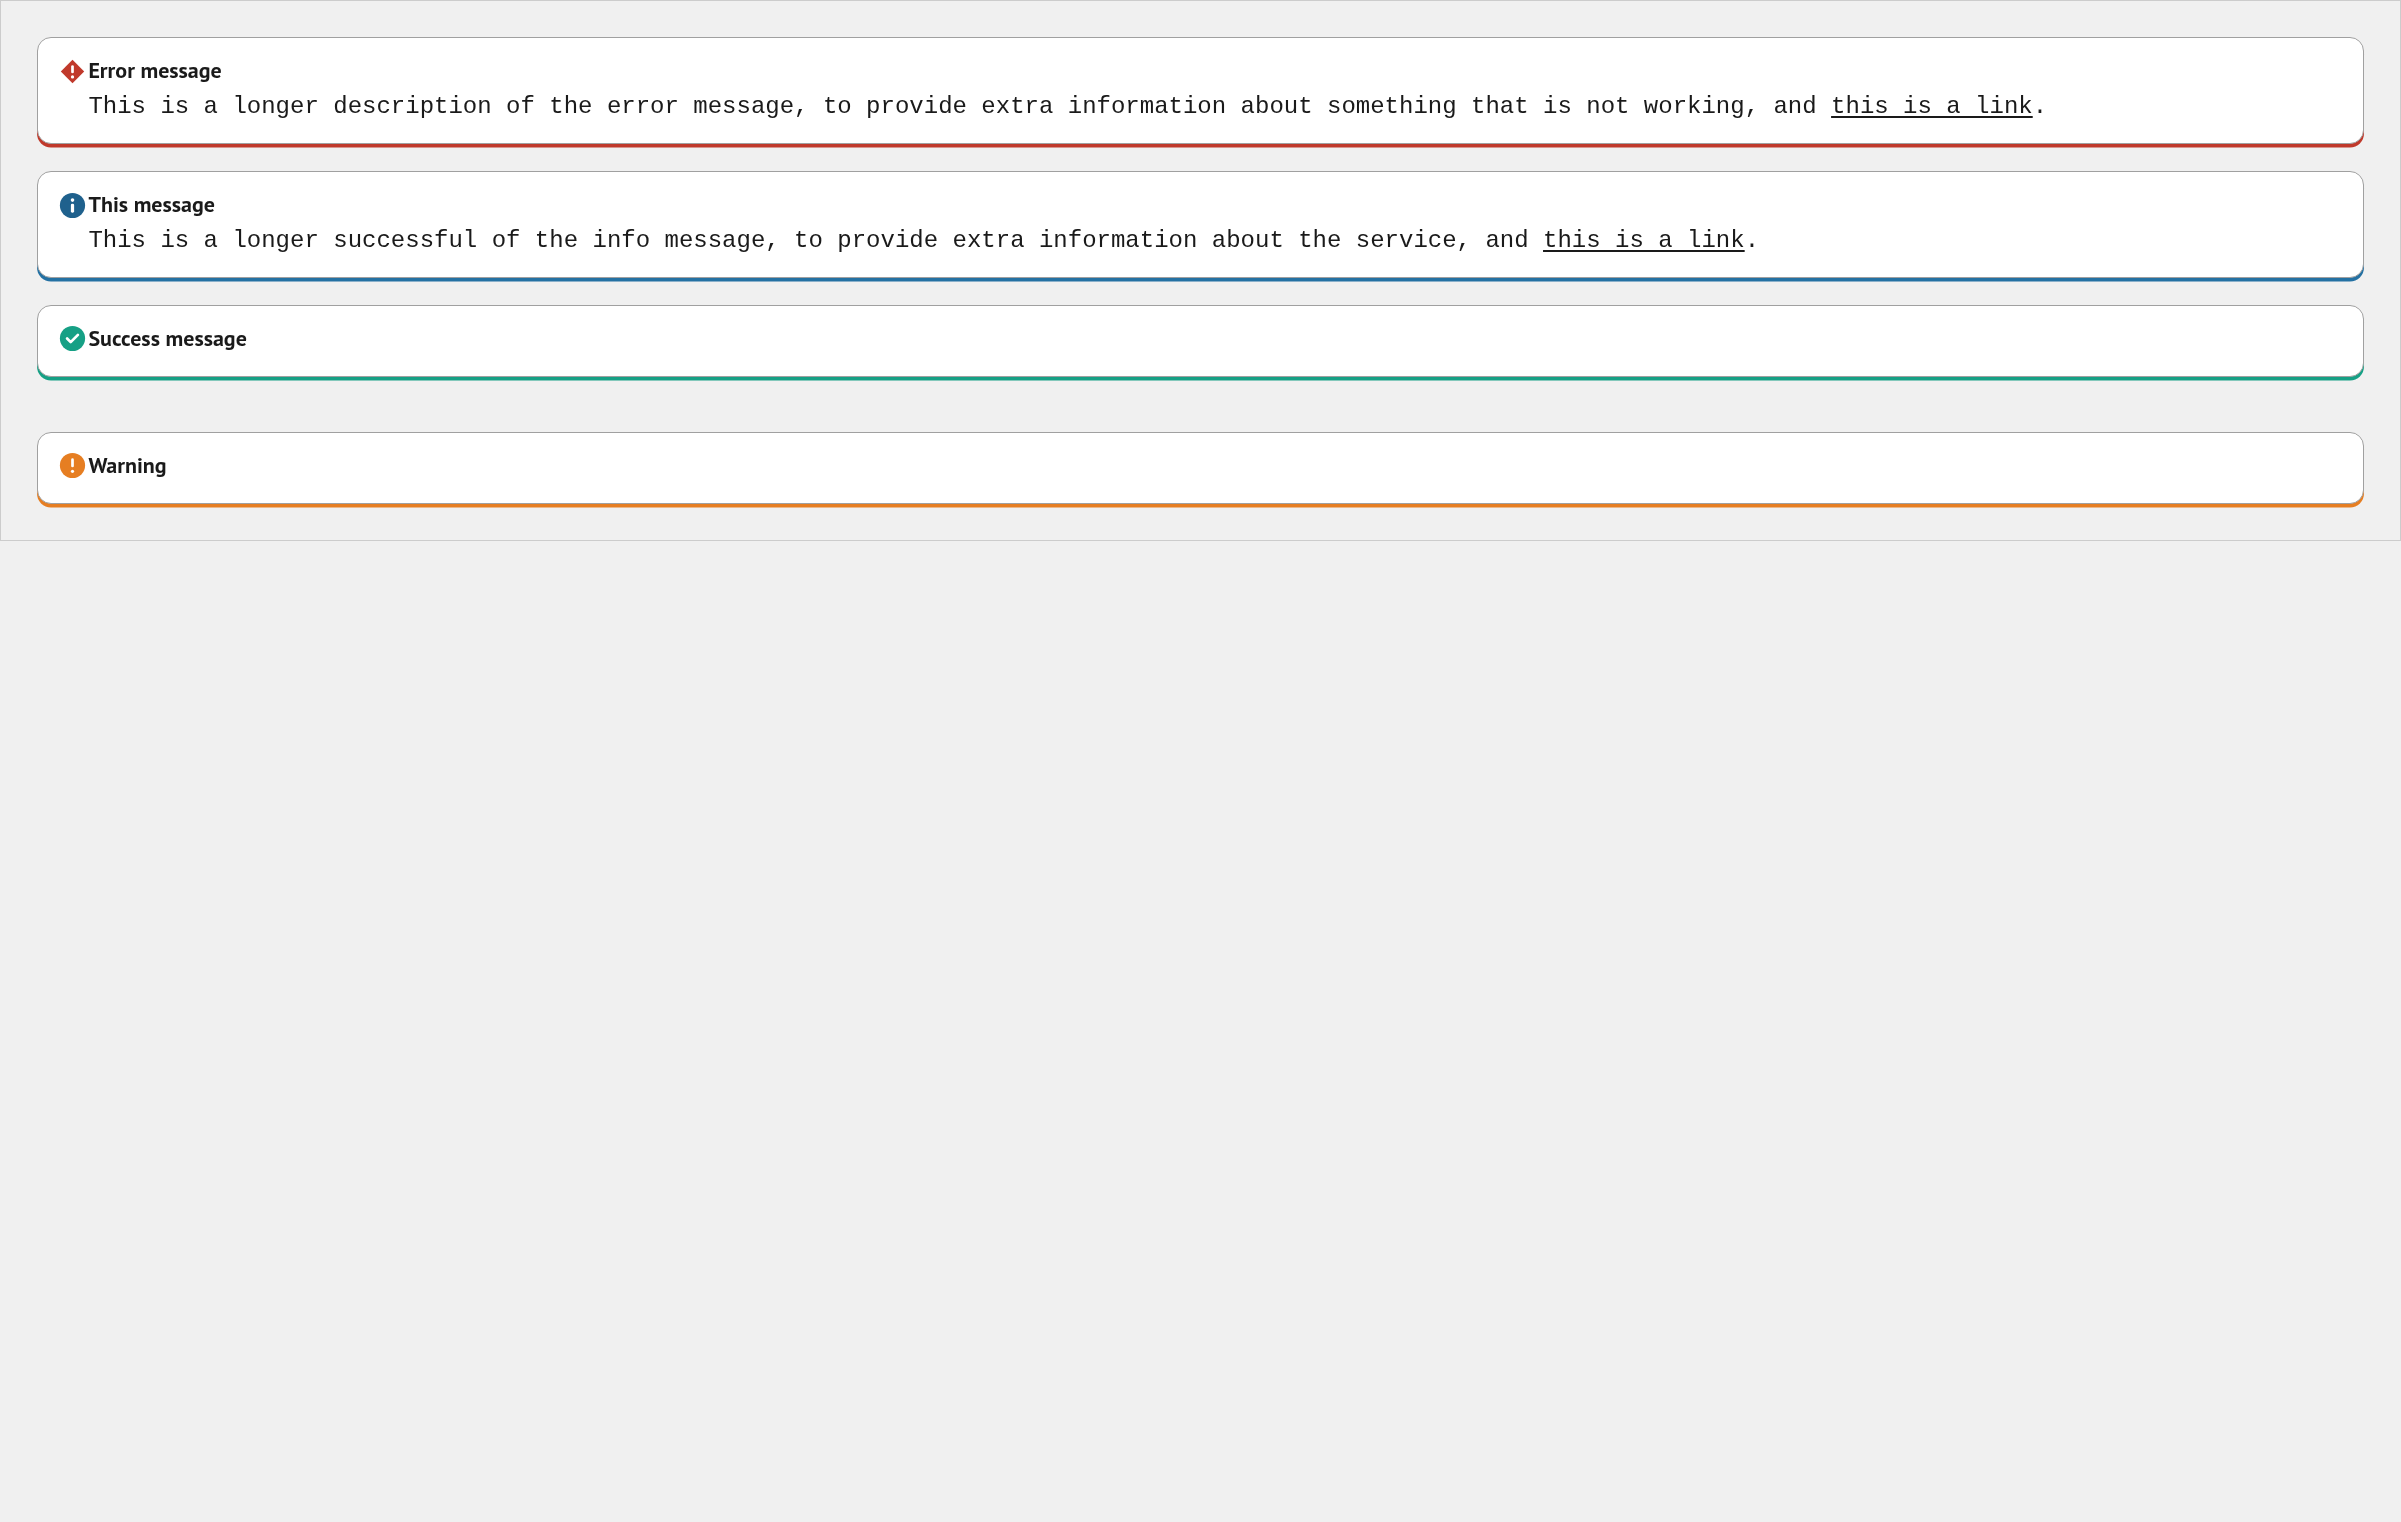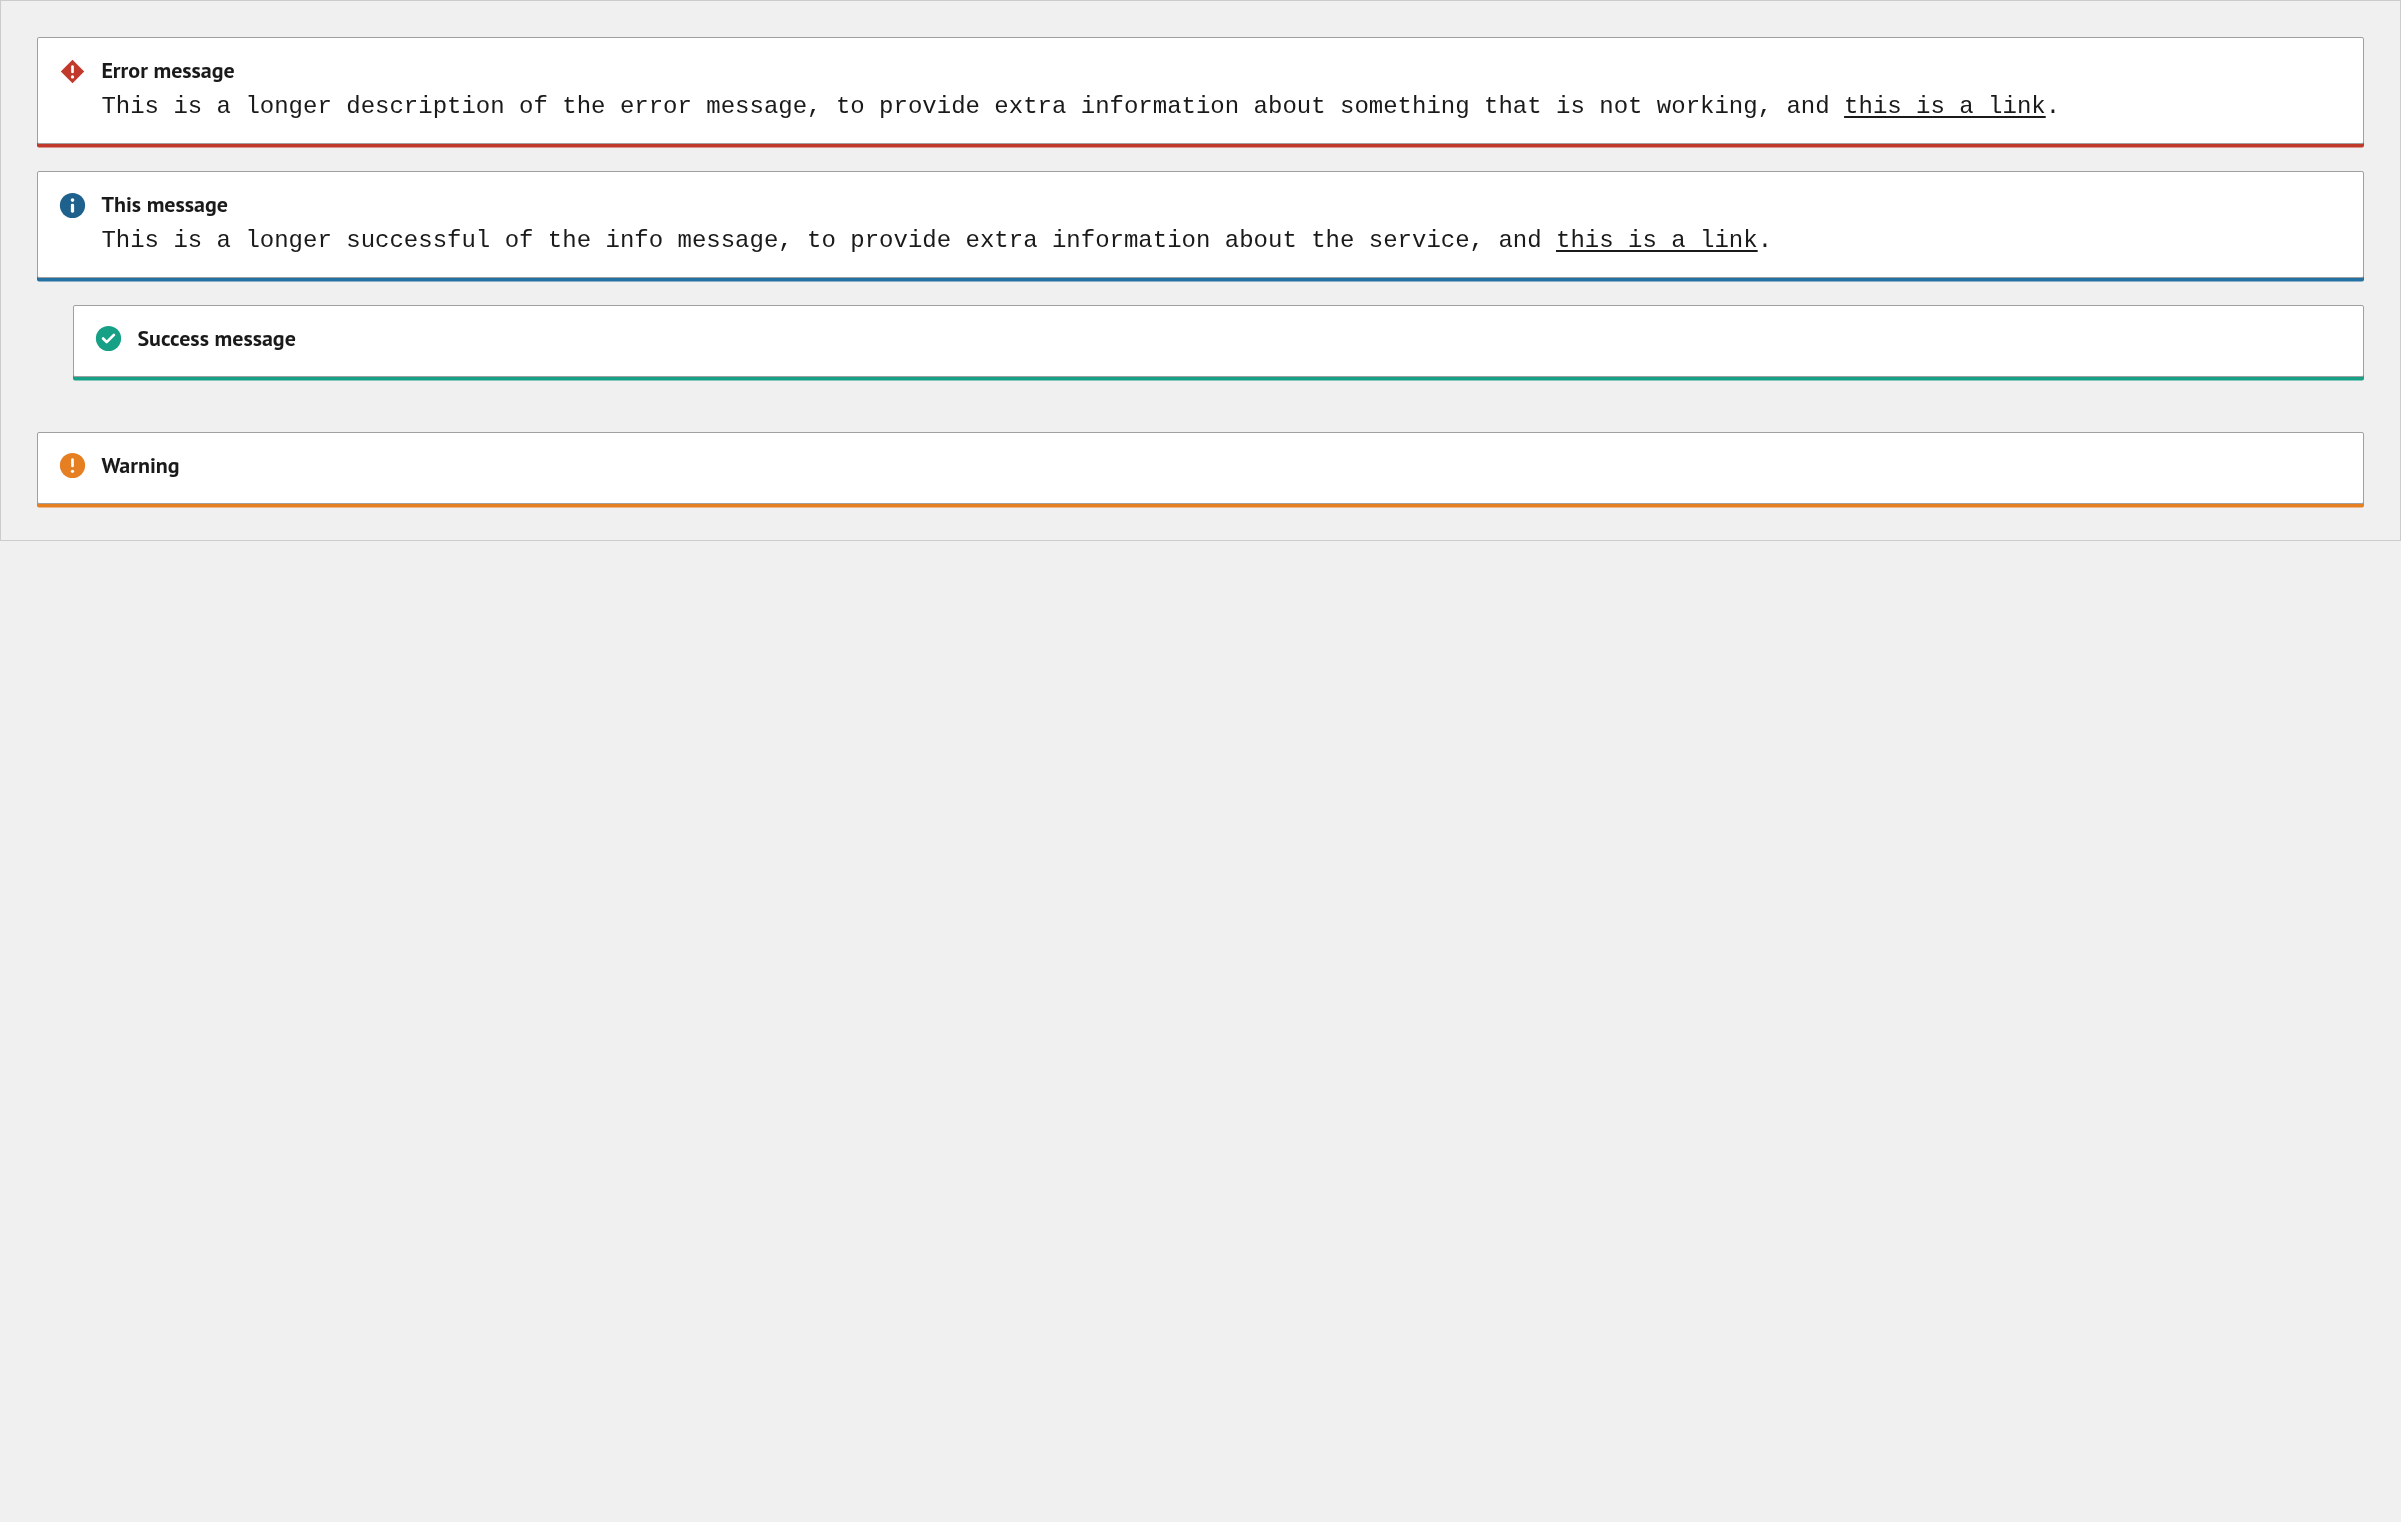--- a/index.html
+++ b/index.html
@@ -17,39 +17,38 @@
     
     .container {
       display: flex;
       flex-direction: column;
       gap: 27px;
     }
     
     .alert {
       background: #ffffff;
       border: 0.9px solid #a0a0a0;
-      border-radius: 2px;
+      border-radius: 14px;
       padding: 18px 21.4px;
       display: flex;
-      gap: 15px;
+      gap: 2px;
       align-items: flex-start;
       position: relative;
     }
     
     .alert.error {
       box-shadow: 0 3.6px 0 0 #c0392b;
     }
     
     .alert.info {
       box-shadow: 0 3.6px 0 0 #2471a3;
     }
     
     .alert.success {
       box-shadow: 0 3.6px 0 0 #16a085;
-      margin-left: 36px;
     }
     
     .alert.warning {
       box-shadow: 0 3.6px 0 0 #e67e22;
       margin-top: 28px;
     }
     
     .icon-wrapper {
       flex-shrink: 0;
       width: 27px;

